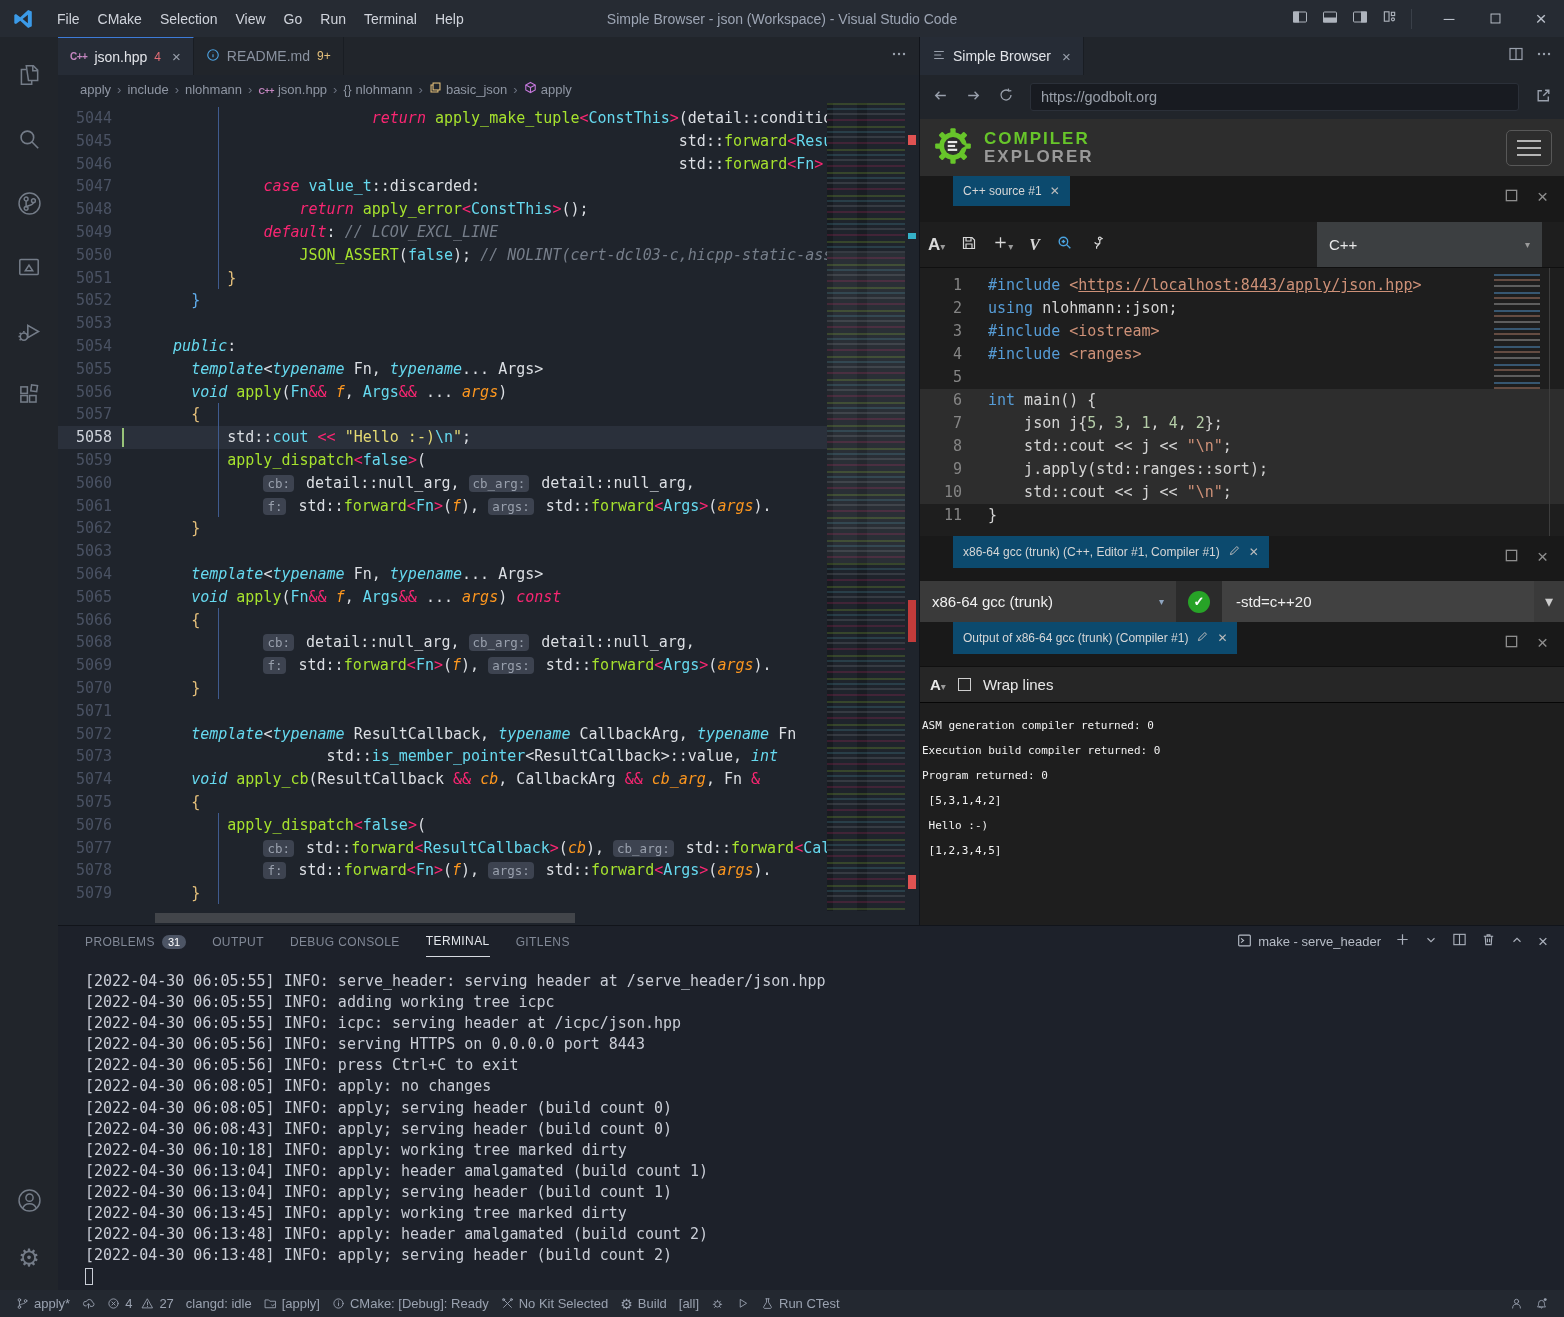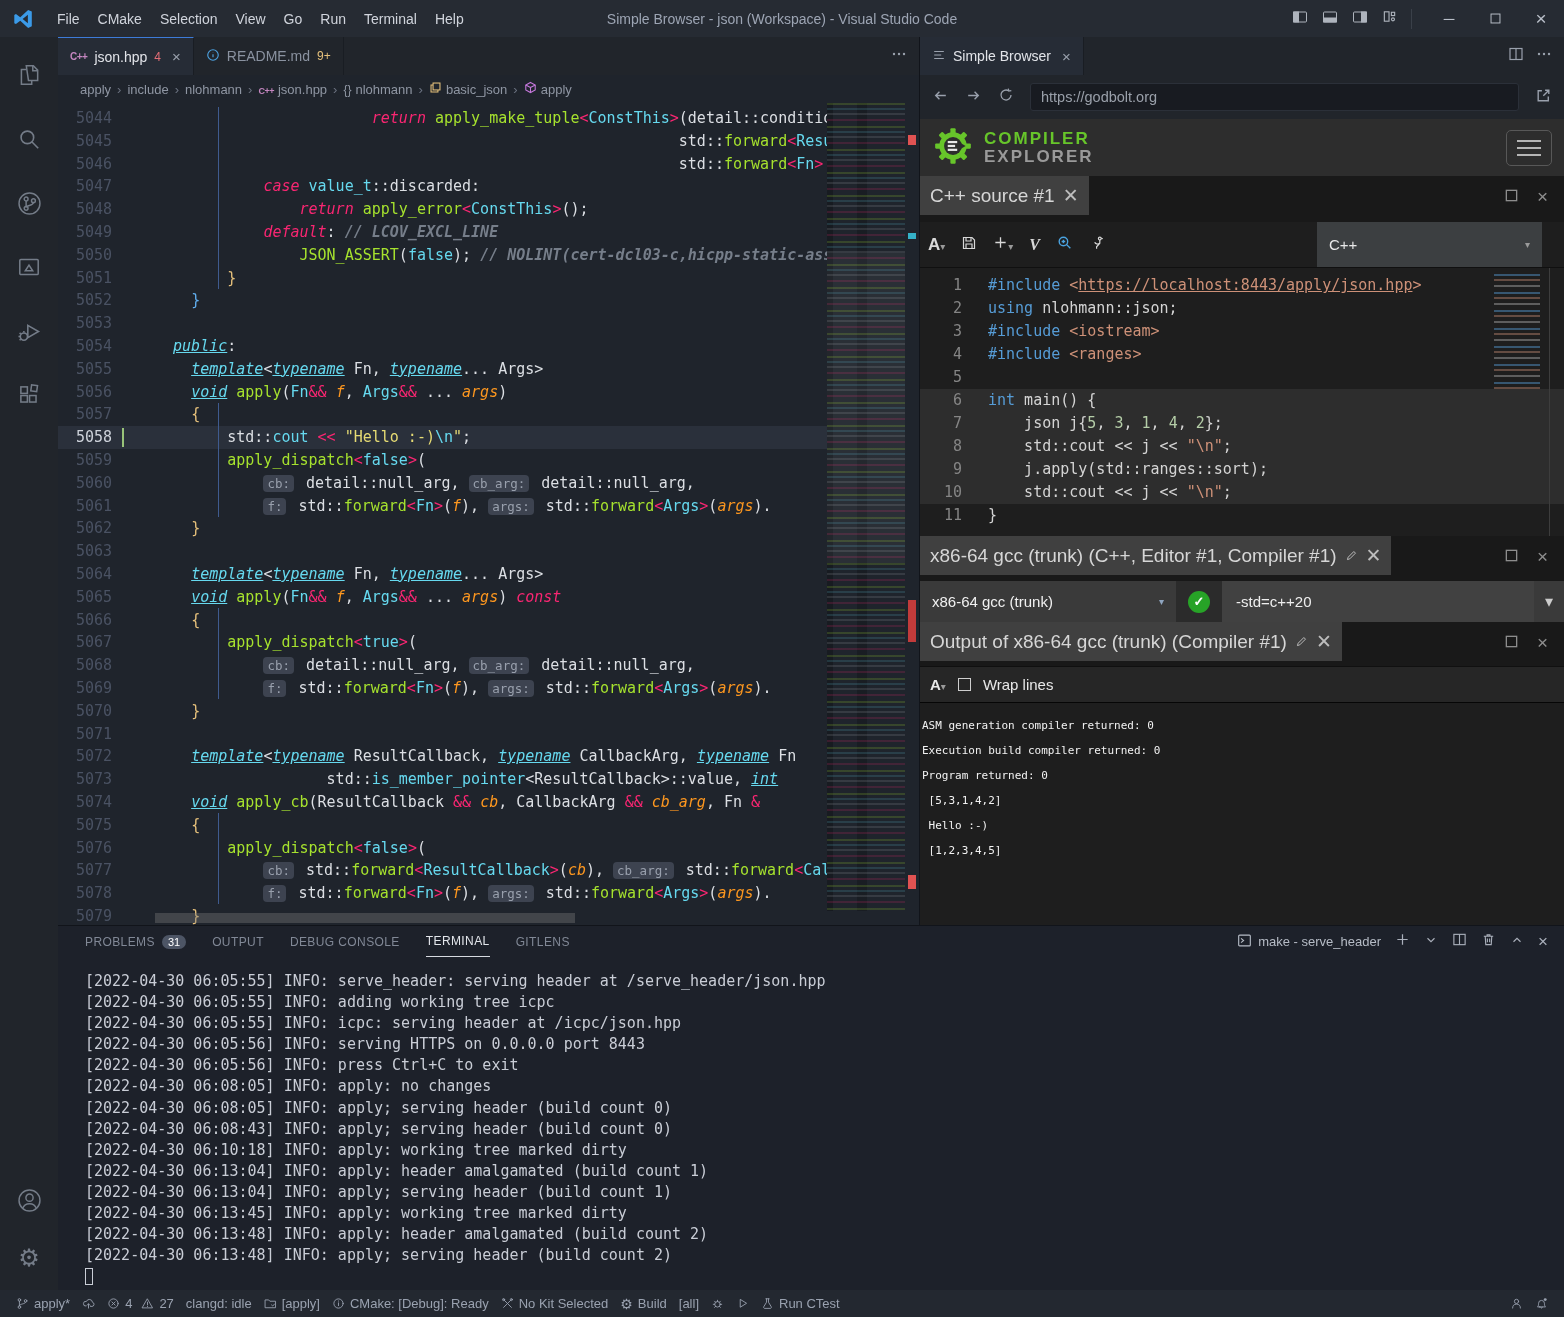--- a/index.html
+++ b/index.html
@@ -44,27 +44,27 @@
 
   .editor-area { position:relative; flex:1; overflow:hidden; font-family:"DejaVu Sans Mono",monospace; font-size:15px; }
   .code-lines { position:absolute; top:4px; left:0; right:92px; overflow:hidden; }
   .cl { height:22.8px; display:flex; white-space:pre; position:relative; line-height:22.8px; }
   .cl.cur { background:#2a303b; }
   .ln { width:54px; text-align:right; color:#4a5263; flex:0 0 54px; }
   .cl.cur .ln { color:#cdd2da; }
   .lc { padding-left:43px; color:#dcdfe4; }
   .caret { position:absolute; left:64px; top:2px; width:2px; height:19px; background:#98c379; }
   .tk-k { color:#f92672; font-style:italic; }
-  .tk-t { color:#66d9ef; font-style:italic;text-decoration:underline; }
+  .tk-t { color:#66d9ef; font-style:italic; }
   .tk-y { color:#66d9ef; }
   .tk-e { color:#66d9ef; }
   .tk-f { color:#a6e22e; }
   .tk-s { color:#e6db74; }
   .tk-p { color:#fd971f; font-style:italic; }
-  .tk-c { color:#767e8a; font-style:italic;font-weight:bold; }
+  .tk-c { color:#767e8a; font-style:italic; }
   .tk-o { color:#f92672; }
   .tk-d { color:#dcdfe4; }
   .tk-g { color:#e5c07b; }
   .tk-bl { color:#61afef; }
   .tk-h { background:#3d4350; color:#99a0ad; border-radius:4px; padding:0 4px; margin-right:3px; font-size:12.5px; display:inline-block; line-height:17px; }
   .iguide { position:absolute; width:1px; background:#384052; }
   .iguide.blue { background:#3f5b8f; }
   .minimap { position:absolute; top:0; bottom:14px; right:14px; width:78px; background-image:
       repeating-linear-gradient(180deg, rgba(166,226,46,.18) 0 2px, transparent 2px 5px, rgba(102,217,239,.15) 5px 7px, transparent 7px 10px, rgba(220,223,228,.12) 10px 12px, transparent 12px 16px, rgba(249,38,114,.16) 16px 18px, transparent 18px 23px),
       repeating-linear-gradient(90deg, rgba(0,0,0,.25) 0 6px, transparent 6px 30px, rgba(0,0,0,.2) 30px 40px, transparent 40px 78px); }
@@ -79,21 +79,21 @@
   .url-input { flex:1; height:28px; background:#181b21; border:1px solid #2b3039; border-radius:3px; display:flex; align-items:center; padding:0 10px; font-size:14.5px; color:#9aa0aa; }
   .ce-nav { height:57px; background:#2d2d2d; display:flex; align-items:center; padding:0 12px; gap:10px; }
   .ce-logo-text { display:flex; flex-direction:column; line-height:18px; font-weight:bold; letter-spacing:2px; font-size:17px; }
   .ce-logo-text .l1 { color:#67c52a; }
   .ce-logo-text .l2 { color:#9a9a9a; }
   .hamburger { margin-left:auto; width:46px; height:36px; border:1px solid #585858; border-radius:5px; display:flex; flex-direction:column; justify-content:center; gap:5px; align-items:center; }
   .hamburger span { display:block; width:24px; height:2px; background:#b5b5b5; }
   .ce-tabrow { background:#191919; display:flex; align-items:flex-start; }
   .ce-tabrow.src { height:46px; }
   .ce-tabrow.h48 { height:44px; }
-  .ce-tab { background:#404040; color:#d6d6d6; font-size:19px; padding:8px 10px; display:flex; gap:8px; align-items:center; }
+  .ce-tab { background:#0c4a6e; color:#d6d6d6; font-size:12px; padding:8px 10px; display:flex; gap:8px; align-items:center;margin-left:33px; }
   .ce-tab .ico { color:#bdbdbd; }
   .ce-pane-btns { margin-left:auto; display:flex; gap:18px; padding:10px 16px 0 0; color:#8d8d8d; font-size:16px; align-items:center; }
   .ce-toolbar { height:46px; background:#1e1e1e; display:flex; align-items:center; padding:0 8px; gap:16px; color:#d8d8d8; border-bottom:1px solid #101010; }
   .tool-a { font-weight:bold; font-size:17px; }
   .tool-caret { font-size:10px; color:#9a9a9a; }
   .tool-v { font-style:italic; font-weight:bold; font-size:16px; font-family:"Liberation Serif",serif; }
   .ce-langsel { margin-left:auto; width:225px; height:45px; background:#3c3f41; color:#e8e8e8; font-size:15px; display:flex; align-items:center; padding:0 12px; margin-right:14px; }
   .ce-langsel .tool-caret { margin-left:auto; }
   .ce-editor { height:268px; position:relative; background:#1e1e1e; font-family:"DejaVu Sans Mono",monospace; font-size:15px; padding-top:6px; }
   .gcl { height:23px; line-height:23px; display:flex; white-space:pre; }
@@ -324,21 +324,20 @@
               <div class="cl"><span class="ln">5057</span><span class="lc"><span class="tk-d">    </span><span class="tk-g">{</span></span></div>
               <div class="cl cur"><span class="caret"></span><span class="ln">5058</span><span class="lc"><span class="tk-d">        std::</span><span class="tk-y">cout</span><span class="tk-d"> </span><span class="tk-o">&lt;&lt;</span><span class="tk-d"> </span><span class="tk-s">"Hello :-)</span><span class="tk-e">\n</span><span class="tk-s">"</span><span class="tk-d">;</span></span></div>
               <div class="cl"><span class="ln">5059</span><span class="lc"><span class="tk-d">        </span><span class="tk-f">apply_dispatch</span><span class="tk-o">&lt;</span><span class="tk-y">false</span><span class="tk-o">&gt;</span><span class="tk-d">(</span></span></div>
               <div class="cl"><span class="ln">5060</span><span class="lc"><span class="tk-d">            </span><span class="tk-h">cb:</span><span class="tk-d"> detail::null_arg, </span><span class="tk-h">cb_arg:</span><span class="tk-d"> detail::null_arg,</span></span></div>
               <div class="cl"><span class="ln">5061</span><span class="lc"><span class="tk-d">            </span><span class="tk-h">f:</span><span class="tk-d"> std::</span><span class="tk-f">forward</span><span class="tk-o">&lt;</span><span class="tk-y">Fn</span><span class="tk-o">&gt;</span><span class="tk-d">(</span><span class="tk-p">f</span><span class="tk-d">), </span><span class="tk-h">args:</span><span class="tk-d"> std::</span><span class="tk-f">forward</span><span class="tk-o">&lt;</span><span class="tk-y">Args</span><span class="tk-o">&gt;</span><span class="tk-d">(</span><span class="tk-p">args</span><span class="tk-d">).</span></span></div>
               <div class="cl"><span class="ln">5062</span><span class="lc"><span class="tk-d">    </span><span class="tk-g">}</span></span></div>
               <div class="cl"><span class="ln">5063</span><span class="lc"></span></div>
               <div class="cl"><span class="ln">5064</span><span class="lc"><span class="tk-d">    </span><span class="tk-t">template</span><span class="tk-d">&lt;</span><span class="tk-t">typename</span><span class="tk-d"> Fn, </span><span class="tk-t">typename</span><span class="tk-d">... Args&gt;</span></span></div>
               <div class="cl"><span class="ln">5065</span><span class="lc"><span class="tk-d">    </span><span class="tk-t">void</span><span class="tk-d"> </span><span class="tk-f">apply</span><span class="tk-d">(</span><span class="tk-y">Fn</span><span class="tk-o">&amp;&amp;</span><span class="tk-d"> </span><span class="tk-p">f</span><span class="tk-d">, </span><span class="tk-y">Args</span><span class="tk-o">&amp;&amp;</span><span class="tk-d"> ... </span><span class="tk-p">args</span><span class="tk-d">) </span><span class="tk-k">const</span></span></div>
               <div class="cl"><span class="ln">5066</span><span class="lc"><span class="tk-d">    </span><span class="tk-g">{</span></span></div>
-              <div class="cl"><span class="ln">5067</span><span class="lc"><span class="tk-d">        </span><span class="tk-f">apply_dispatch</span><span class="tk-o">&lt;</span><span class="tk-y">true</span><span class="tk-o">&gt;</span><span class="tk-d">(</span></span></div>
               <div class="cl"><span class="ln">5068</span><span class="lc"><span class="tk-d">            </span><span class="tk-h">cb:</span><span class="tk-d"> detail::null_arg, </span><span class="tk-h">cb_arg:</span><span class="tk-d"> detail::null_arg,</span></span></div>
               <div class="cl"><span class="ln">5069</span><span class="lc"><span class="tk-d">            </span><span class="tk-h">f:</span><span class="tk-d"> std::</span><span class="tk-f">forward</span><span class="tk-o">&lt;</span><span class="tk-y">Fn</span><span class="tk-o">&gt;</span><span class="tk-d">(</span><span class="tk-p">f</span><span class="tk-d">), </span><span class="tk-h">args:</span><span class="tk-d"> std::</span><span class="tk-f">forward</span><span class="tk-o">&lt;</span><span class="tk-y">Args</span><span class="tk-o">&gt;</span><span class="tk-d">(</span><span class="tk-p">args</span><span class="tk-d">).</span></span></div>
               <div class="cl"><span class="ln">5070</span><span class="lc"><span class="tk-d">    </span><span class="tk-g">}</span></span></div>
               <div class="cl"><span class="ln">5071</span><span class="lc"></span></div>
               <div class="cl"><span class="ln">5072</span><span class="lc"><span class="tk-d">    </span><span class="tk-t">template</span><span class="tk-d">&lt;</span><span class="tk-t">typename</span><span class="tk-d"> ResultCallback, </span><span class="tk-t">typename</span><span class="tk-d"> CallbackArg, </span><span class="tk-t">typename</span><span class="tk-d"> Fn</span></span></div>
               <div class="cl"><span class="ln">5073</span><span class="lc"><span class="tk-d">                   std::</span><span class="tk-y">is_member_pointer</span><span class="tk-d">&lt;ResultCallback&gt;::value, </span><span class="tk-t">int</span></span></div>
               <div class="cl"><span class="ln">5074</span><span class="lc"><span class="tk-d">    </span><span class="tk-t">void</span><span class="tk-d"> </span><span class="tk-f">apply_cb</span><span class="tk-d">(ResultCallback </span><span class="tk-o">&amp;&amp;</span><span class="tk-d"> </span><span class="tk-p">cb</span><span class="tk-d">, CallbackArg </span><span class="tk-o">&amp;&amp;</span><span class="tk-d"> </span><span class="tk-p">cb_arg</span><span class="tk-d">, Fn </span><span class="tk-o">&amp;</span></span></div>
               <div class="cl"><span class="ln">5075</span><span class="lc"><span class="tk-d">    </span><span class="tk-g">{</span></span></div>
               <div class="cl"><span class="ln">5076</span><span class="lc"><span class="tk-d">        </span><span class="tk-f">apply_dispatch</span><span class="tk-o">&lt;</span><span class="tk-y">false</span><span class="tk-o">&gt;</span><span class="tk-d">(</span></span></div>
               <div class="cl"><span class="ln">5077</span><span class="lc"><span class="tk-d">            </span><span class="tk-h">cb:</span><span class="tk-d"> std::</span><span class="tk-f">forward</span><span class="tk-o">&lt;</span><span class="tk-y">ResultCallback</span><span class="tk-o">&gt;</span><span class="tk-d">(</span><span class="tk-p">cb</span><span class="tk-d">), </span><span class="tk-h">cb_arg:</span><span class="tk-d"> std::</span><span class="tk-f">forward</span><span class="tk-o">&lt;</span><span class="tk-y">CallbackArg</span></span></div>

